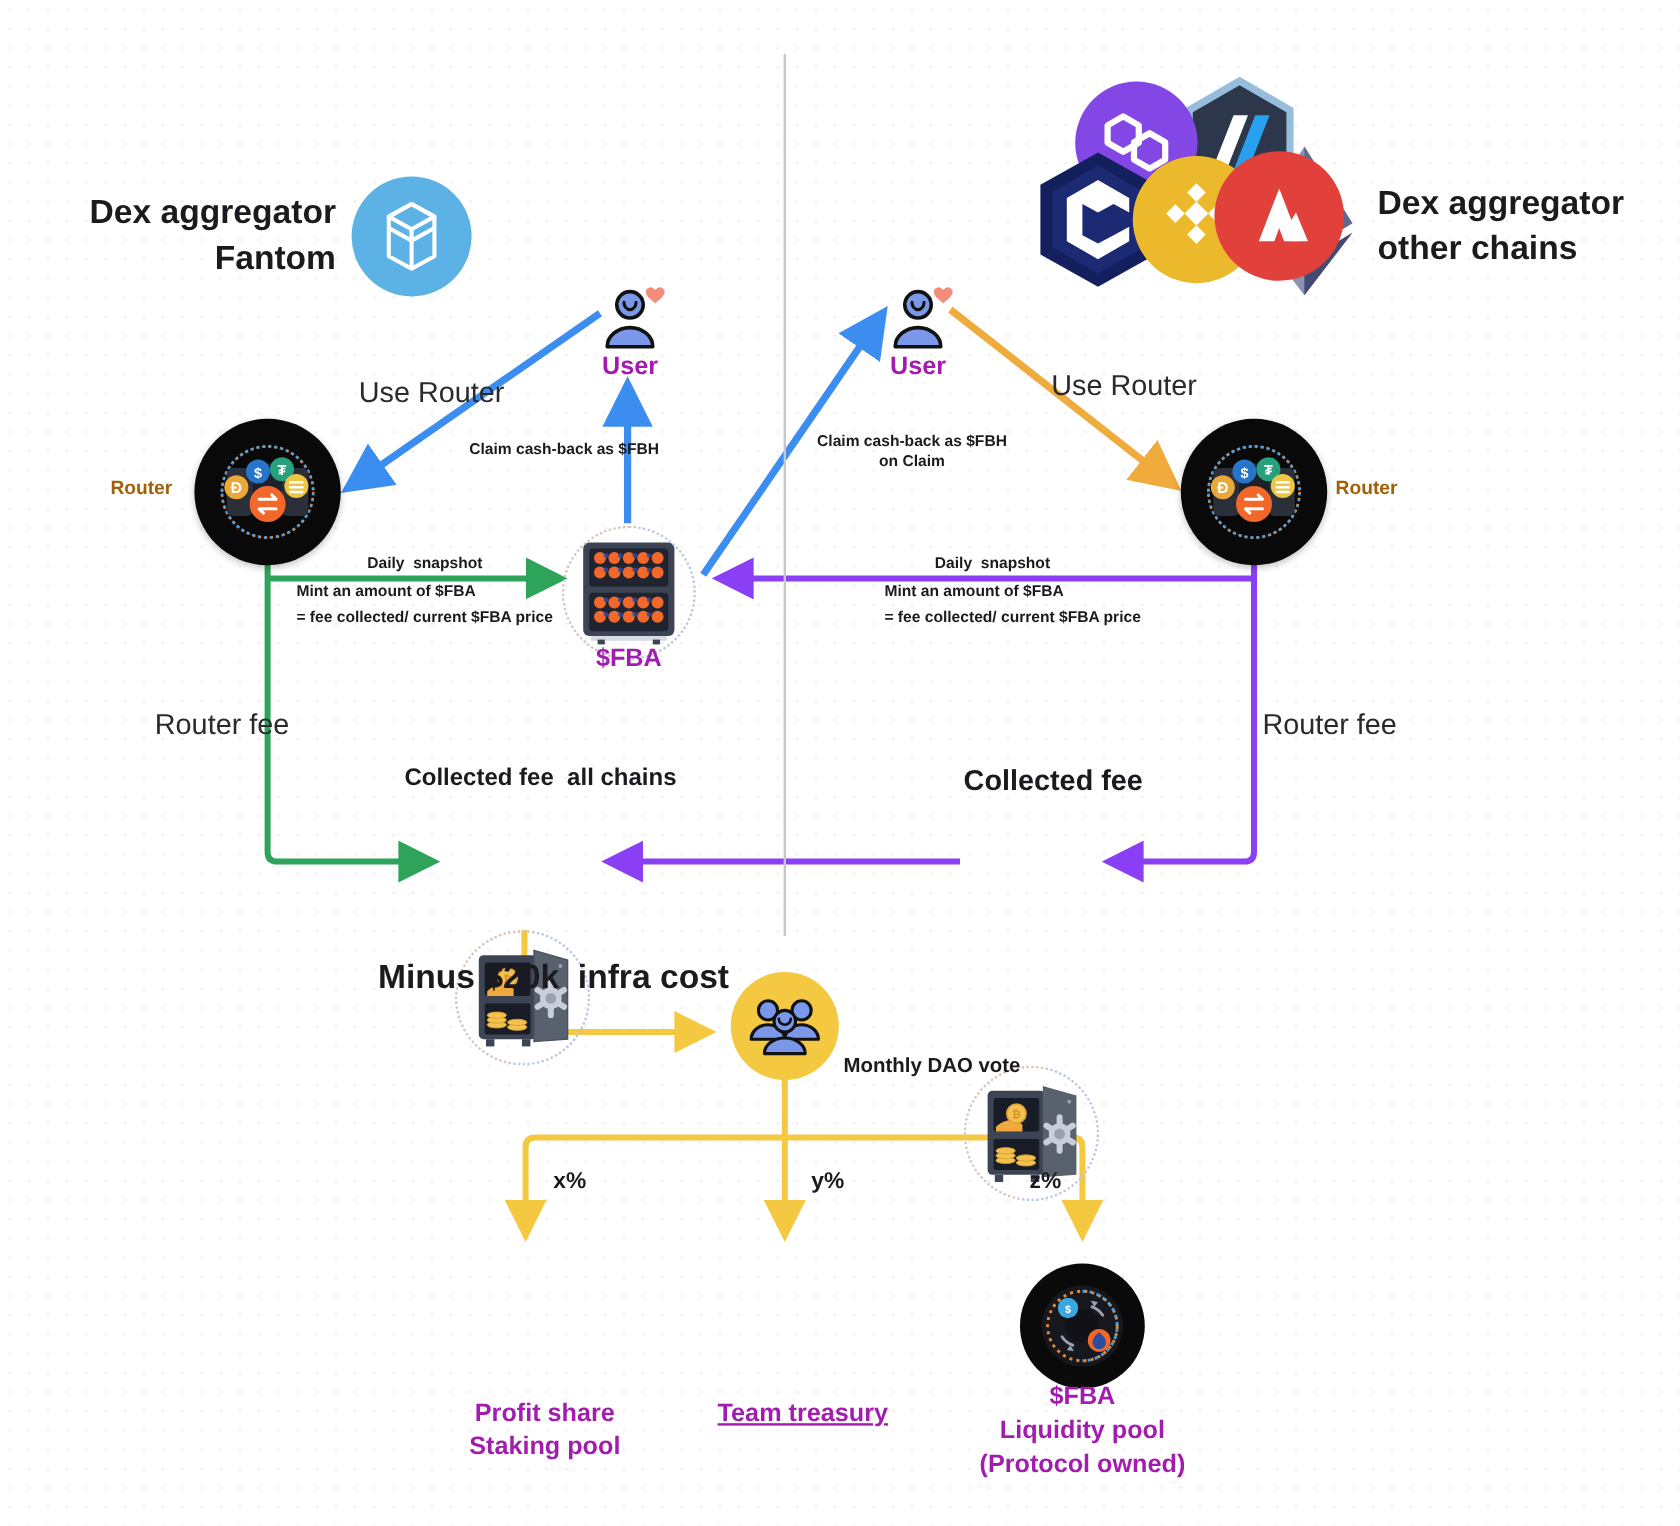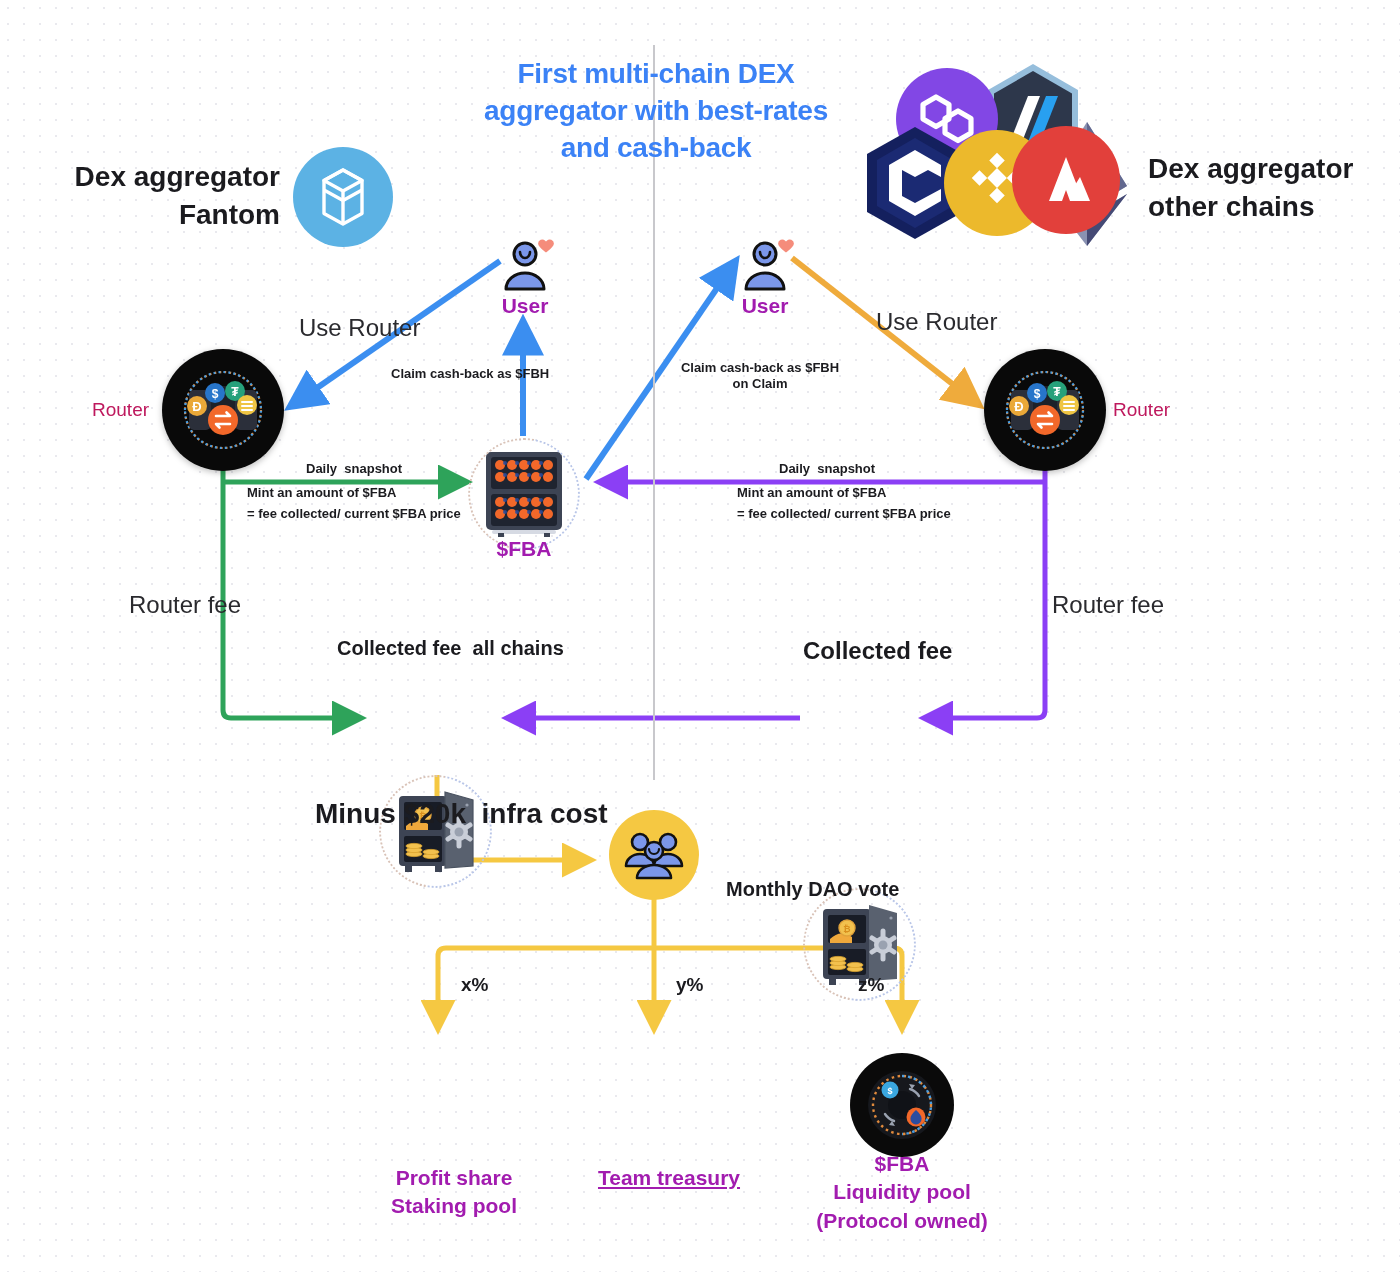--- a/index.html
+++ b/index.html
@@ -23,21 +23,21 @@
     color:#3b82f6;font-size:28px;font-weight:bold;line-height:1.32;letter-spacing:-0.3px;
   }
   
   .head-left{left:20px;top:158px;width:260px;text-align:right;font-size:28px;font-weight:bold;line-height:1.35;color:#1b1b1f;}
   .head-right{left:1148px;top:150px;width:280px;text-align:left;font-size:28px;font-weight:bold;line-height:1.35;color:#1b1b1f;}
 
   
   .t-md{font-size:24px;font-weight:400;color:#2a2a2e;}
   .t-bold{font-size:17px;font-weight:bold;color:#1b1b1f;}
   .t-sm{font-size:13px;font-weight:bold;color:#1b1b1f;}
-  .t-name{font-size:19px;font-weight:normal;color:#be185d;}
+  .t-name{font-size:16px;font-weight:bold;color:#a16207;}
   .t-cap{font-size:21px;font-weight:bold;color:#a21caf;}
   .t-pct{font-size:19px;font-weight:bold;color:#1b1b1f;}
   .center{text-align:center;}
 
   
   .fantom{
     left:293px;top:147px;width:100px;height:100px;border-radius:50%;
     background:#5cb2e4;display:flex;align-items:center;justify-content:center;
   }
   
@@ -114,23 +114,20 @@
     <path d="M437,775 L437,852 Q437,860 445,860 L590,860" stroke="#f5c842" stroke-width="5" fill="none" marker-end="url(#ah-yellow)"></path>
 
     <path d="M654,899 L654,948" stroke="#f5c842" stroke-width="5" fill="none"></path>
     <path d="M654,948 L446,948 Q438,948 438,956 L438,1028" stroke="#f5c842" stroke-width="5" fill="none" marker-end="url(#ah-yellow)"></path>
     <path d="M654,948 L654,1028" stroke="#f5c842" stroke-width="5" fill="none" marker-end="url(#ah-yellow)"></path>
     <path d="M654,948 L894,948 Q902,948 902,956 L902,1028" stroke="#f5c842" stroke-width="5" fill="none" marker-end="url(#ah-yellow)"></path>
   </svg>
 
   <div class="divider"></div>
 
-  <div class="lbl title" style="white-space: pre-line;">First multi-chain DEX
-aggregator with best-rates
-and cash-back</div>
 
   <div class="lbl head-left" style="white-space: pre-line;">Dex aggregator
 Fantom</div>
   <div class="lbl head-right" style="white-space: pre-line;">Dex aggregator
 other chains</div>
 
   <div class="node fantom">
     <svg width="52" height="62" viewBox="0 0 52 62" aria-hidden="true">
       <g fill="none" stroke="#ffffff" stroke-width="3.4" stroke-linejoin="round">
         <path d="M26 4 L45 14.5 L45 47.5 L26 58 L7 47.5 L7 14.5 Z"></path>
@@ -424,21 +421,21 @@
         <circle cx="17" cy="14" r="8"></circle>
         <path d="M3 38 a14 12 0 0 1 28 0 z"></path>
         <circle cx="45" cy="14" r="8"></circle>
         <path d="M31 38 a14 12 0 0 1 28 0 z"></path>
         <circle cx="31" cy="23" r="9"></circle>
         <path d="M14 50 a17 13 0 0 1 34 0 z"></path>
       </g>
       <path d="M26 21 a5 5 0 0 0 10 0" fill="none" stroke="#111111" stroke-width="2.2" stroke-linecap="round"></path>
     </svg>
   </div>
-  <div class="lbl t-bold" style="left:726px;top:878px;font-size:20px;">Monthly DAO vote</div>
+  <div class="lbl t-bold" style="left:703px;top:878px;font-size:17px;">Monthly DAO vote</div>
 
   <div class="lbl t-pct" style="left:461px;top:974px;">x%</div>
   <div class="lbl t-pct" style="left:676px;top:974px;">y%</div>
   <div class="lbl t-pct" style="left:858px;top:974px;">z%</div>
 
   <div class="lbl t-cap center" style="left: 354px; top: 1164px; width: 200px; line-height: 1.35; white-space: pre-line;">Profit share
 Staking pool</div>
 
   <div class="lbl t-cap center" style="left:569px;top:1164px;width:200px;line-height:1.35;text-decoration:underline;">Team treasury</div>
 

